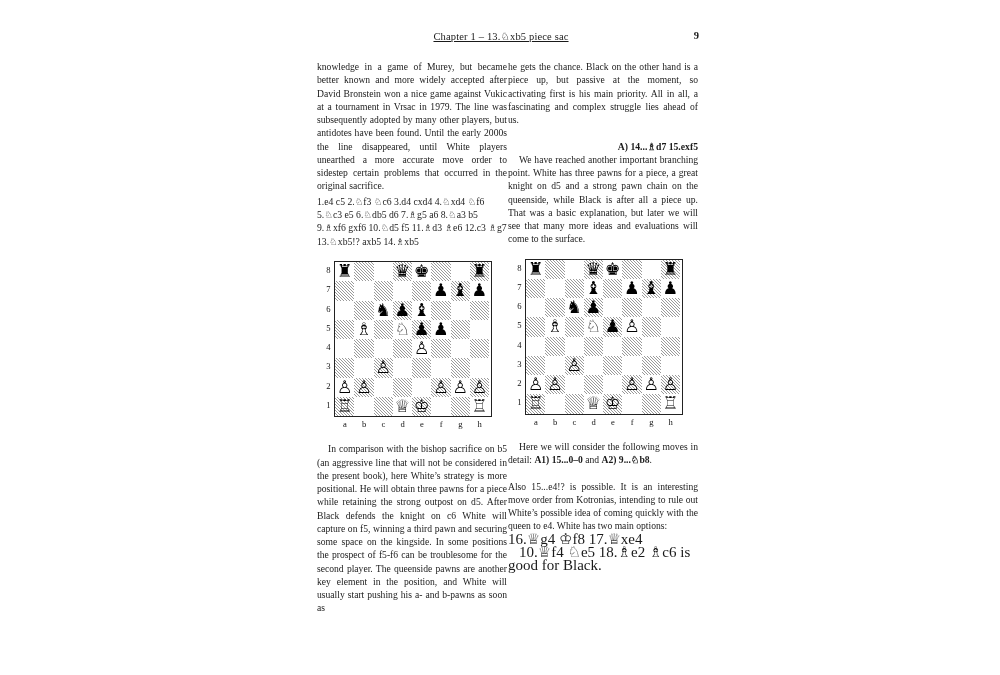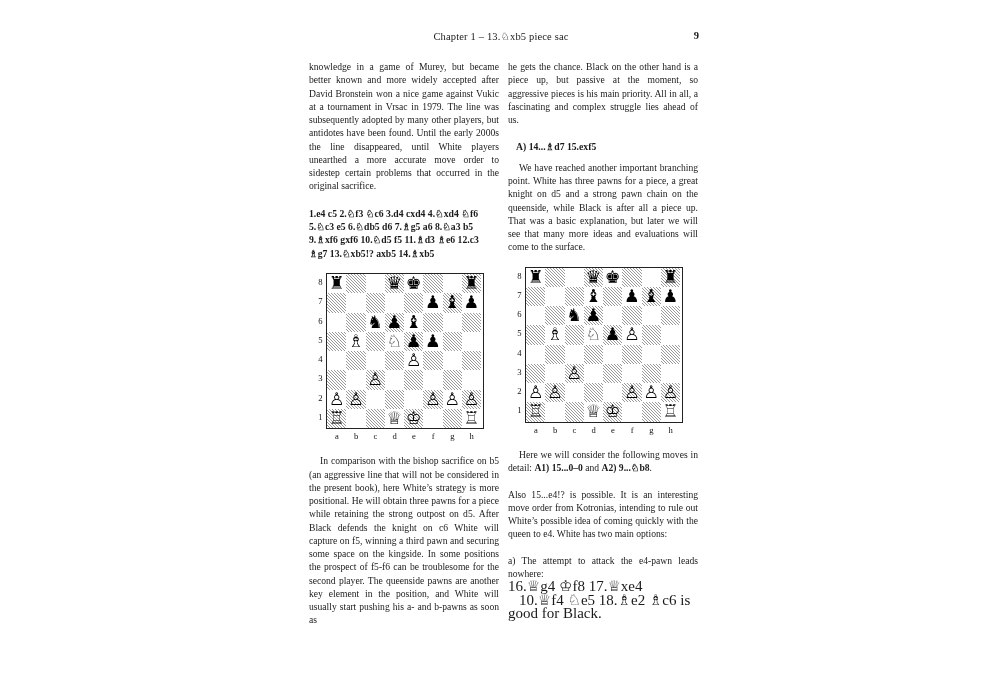--- a/index.html
+++ b/index.html
@@ -30,67 +30,68 @@
   }
   .runhead-title {
     position: absolute;
     left: 0;
     top: 0;
     width: 392px;
     text-align: center;
     font-size: 10.5px;
     letter-spacing: 0.15px;
     white-space: nowrap;
+    text-decoration: underline;
   }
   .runhead-folio {
     position: absolute;
     right: -2px;
     top: 0;
     font-size: 10.5px;
     font-weight: 600;
   }
   
   .columns {
     position: absolute;
     left: 305px;
     top: 60px;
     width: 393px;
   }
   .col {
     position: absolute;
     top: 0;
     width: 190px;
   }
-  .col-left  { left: 4px; }
+  .col-left  { left: 12px; }
   .col-right { left: 203px; }
 
   p {
     margin: 0;
     font-size: 9.6px;
     line-height: 13.25px;
     text-align: justify;
     text-justify: inter-word;
     hyphens: none;
   }
   p.indent { text-indent: 11px; }
   p.noindent { text-indent: 0; }
   p.moves {
-    font-weight: bold;
+    font-weight: normal;
     text-align: left;
-    margin-top: 14px;
+    margin-top: 2px;
     line-height: 13.4px;
     font-size: 9.7px;
   }
   p.spacer-before { margin-top: 13.25px; }
   .head-bold {
     font-weight: bold;
     font-size: 9.7px;
     line-height: 13.25px;
-    margin: 8px;
-    text-align: left;
+    margin: 0;
+    text-align: right;
   }
   b { font-weight: bold; }
   p.varline {
     text-align: left;
     font-size: 15px;
     line-height: 13.25px;
   }
   p.varline.sub { text-indent: 11px; }
 
   
@@ -331,21 +332,21 @@
               <div>h</div>
             </div>
         </div>
       </div>
 
       <p class="indent spacer-before">In comparison with the bishop sacrifice on b5 (an aggressive line that will not be considered in the present book), here White’s strategy is more positional. He will obtain three pawns for a piece while retaining the strong outpost on d5. After Black defends the knight on c6 White will capture on f5, winning a third pawn and securing some space on the kingside. In some positions the prospect of f5-f6 can be troublesome for the second player. The queenside pawns are another key element in the position, and White will usually start pushing his a- and b-pawns as soon as</p>
     </div>
 
     <div class="col col-right">
 
-      <p class="noindent">he gets the chance. Black on the other hand is a piece up, but passive at the moment, so aggressive pieces is his main priority. All in all, a fascinating and complex struggle lies ahead of us.</p>
+      <p class="noindent">he gets the chance. Black on the other hand is a piece up, but passive at the moment, so activating first is his main priority. All in all, a fascinating and complex struggle lies ahead of us.</p>
 
 
       <p class="head-bold spacer-before">A) 14...♗d7 15.exf5</p>
 
       <p class="indent">We have reached another important branching point. White has three pawns for a piece, a great knight on d5 and a strong pawn chain on the queenside, while Black is after all a piece up. That was a basic explanation, but later we will see that many more ideas and evaluations will come to the surface.</p>
 
       <div class="diagram">
         <div class="board-wrap">
           <div class="board-row">
             <div class="ranks">
@@ -483,19 +484,18 @@
               <div>g</div>
               <div>h</div>
             </div>
         </div>
       </div>
 
       <p class="indent spacer-before"><span>Here we will consider the following moves in detail: </span><b>A1) 15...0–0</b><span> and </span><b>A2) 9...♘b8</b><span>.</span></p>
 
       <p class="noindent spacer-before">Also 15...e4!? is possible. It is an interesting move order from Kotronias, intending to rule out White’s possible idea of coming quickly with the queen to e4. White has two main options:</p>
 
-      <p class="noindent spacer-before">a) The attempt to attack the e4-pawn leads nowhere:</p>
 
       <p class="varline">16.♕g4 ♔f8 17.♕xe4</p>
       <p class="varline sub">10.♕f4 ♘e5 18.♗e2 ♗c6 is good for Black.</p>
     </div>
   </div>
 </div>
 
 </body></html>

